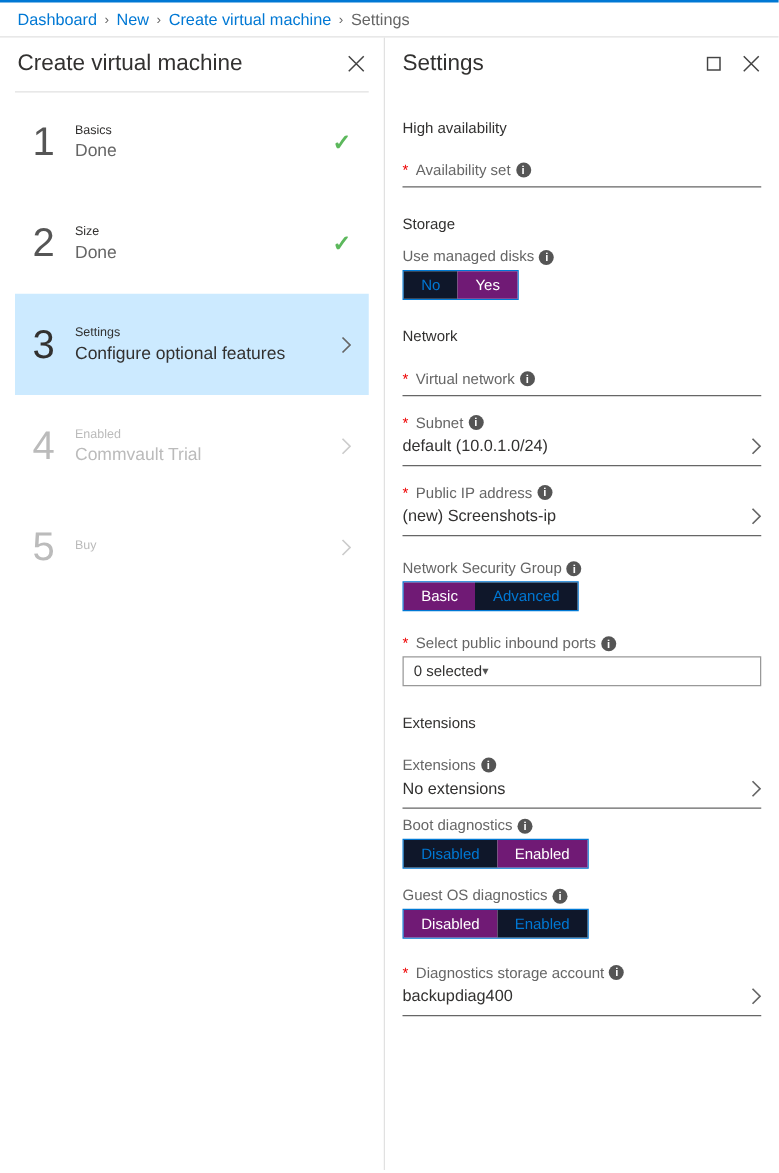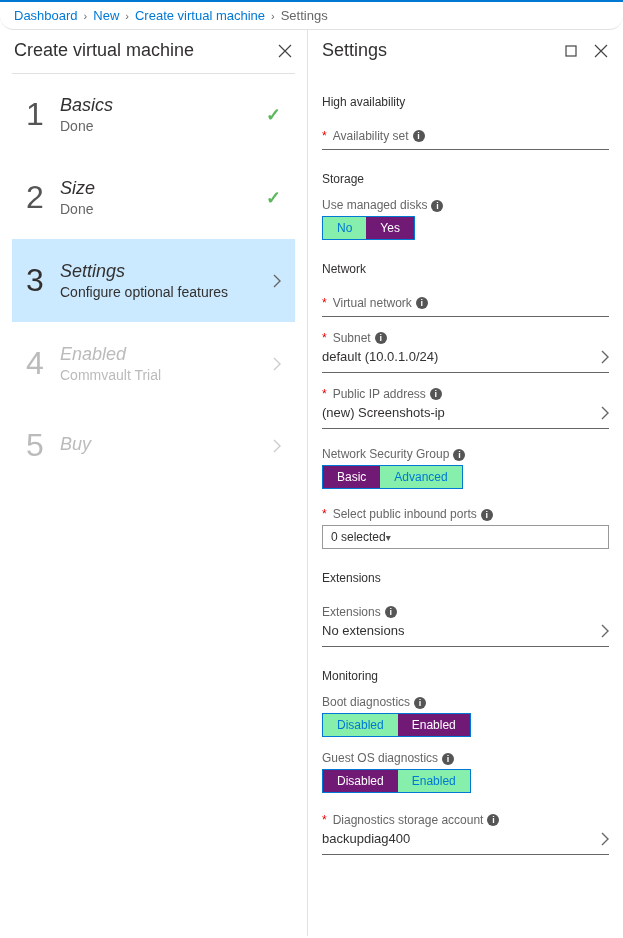--- a/index.html
+++ b/index.html
@@ -1,51 +1,51 @@
 <!DOCTYPE html>
 <html><head>
   <meta charset="utf-8">
   <style>
     * { box-sizing: border-box; margin: 0; padding: 0; }
     body { font-family: "Segoe UI", Arial, sans-serif; font-size: 13px; color: #323130; background: #fff; width: 623px; }
     .top-border { height: 2px; background: #0078d4; }
-    .breadcrumb { padding: 6px 14px; font-size: 13px; display: flex; align-items: center; gap: 4px; border-bottom: 1px solid #e1e1e1; border-radius: 14px; }
+    .breadcrumb { padding: 6px 14px; font-size: 13px; display: flex; align-items: center; gap: 4px; border-bottom: 1px solid #e1e1e1; }
     .breadcrumb a { color: #0078d4; text-decoration: none; cursor: pointer; }
     .breadcrumb .chev { color: #666; font-size: 11px; margin: 0 2px; }
     .breadcrumb .current { color: #666; }
     .panels { display: flex; height: 906px; }
     .panel-left { width: 308px; border-right: 1px solid #e1e1e1; display: flex; flex-direction: column; }
     .panel-right { flex: 1; display: flex; flex-direction: column; }
     .panel-header { display: flex; align-items: center; justify-content: space-between; padding: 10px 14px 12px 14px; }
     .panel-header h2 { font-size: 18px; font-weight: 400; }
     .panel-header .hdr-icons { display: flex; gap: 14px; align-items: center; }
     .icon-btn { cursor: pointer; display: flex; align-items: center; justify-content: center; width: 16px; height: 16px; }
     .steps { padding: 0 12px; }
     .step { display: flex; align-items: center; padding: 22px 14px; position: relative; cursor: pointer; }
     .step.sep::before { content:""; position:absolute; top:0; left:0; right:0; height:1px; background:#e1e1e1; }
     .step .num { font-size: 32px; font-weight: 300; color: #555; width: 34px; }
     .step .txt { flex: 1; }
-    .step .title { font-size: 18px; color: #323130; font-style: italic; }
+    .step .title { font-size: 10px; color: #323130; }
     .step .sub { font-size: 14px; color: #666; margin-top: 2px; }
     .step.active { background: #cceaff; }
     .step.active .num, .step.active .title, .step.active .sub { color: #323130; }
     .step.disabled .num, .step.disabled .title, .step.disabled .sub { color: #bbb; }
     .step .chev-r { color: #888; }
     .step .check { color: #5cb85c; font-size: 18px; font-weight: bold; }
     .right-body { padding: 0 14px 20px 14px; overflow: hidden; }
     .section-title { font-size: 12px; font-weight: 400; padding: 22px 0 6px 0; }
     .hr { height: 1px; background: #666; margin-top: 6px; }
     .field { padding-top: 14px; }
     .field-label { font-size: 12px; color: #666; display: flex; align-items: center; gap: 4px; }
     .req { color: #e00; margin-right: 2px; }
     .info-icon { display: inline-flex; width: 12px; height: 12px; border-radius: 50%; background: #555; color: #fff; font-size: 9px; align-items: center; justify-content: center; font-weight: bold; cursor: pointer; }
     .field-row { display: flex; align-items: center; justify-content: space-between; padding-top: 2px; cursor: pointer; }
     .field-value { font-size: 13px; color: #323130; padding: 2px 0; }
     .toggle-group { display: inline-flex; border: 1px solid #0078d4; margin-top: 4px; }
-    .toggle-btn { padding: 4px 14px; font-size: 12px; background: #86efac; color: #0078d4; cursor: pointer; border: none; }
+    .toggle-btn { padding: 4px 14px; font-size: 12px; background: #0f172a; color: #0078d4; cursor: pointer; border: none; }
     .toggle-btn.active { background: #701a75; color: #fff; }
     .select-box { display: flex; align-items: center; justify-content: flex-start; border: 1px solid #999; padding: 4px 8px; margin-top: 4px; font-size: 12px; cursor: pointer; }
     .chev-down { font-size: 10px; color: #555; }
     .sub-label { font-size: 12px; color: #666; padding-top: 6px; display: flex; align-items: flex-end; gap: 4px; }
     svg { display: block; }
   </style>
 </head>
 <body>
 
 <div class="top-border"></div>
@@ -246,21 +246,20 @@
           <span>
               <svg width="8" height="14" viewBox="0 0 8 14">
                 <path d="M1 1 L7 7 L1 13" stroke="#666" stroke-width="1.4" fill="none"></path>
               </svg>
             </span>
         </div>
         <div class="hr"></div>
       </div>
 
       
-      <div class="section-title">Monitoring</div>
       <div class="sub-label">
         <span>Boot diagnostics</span>
         <span class="info-icon">i</span>
       </div>
       <div class="toggle-group">
         <button class="toggle-btn">Disabled</button>
         <button class="toggle-btn active">Enabled</button>
       </div>
 
       <div class="sub-label" style="padding-top:14px">

